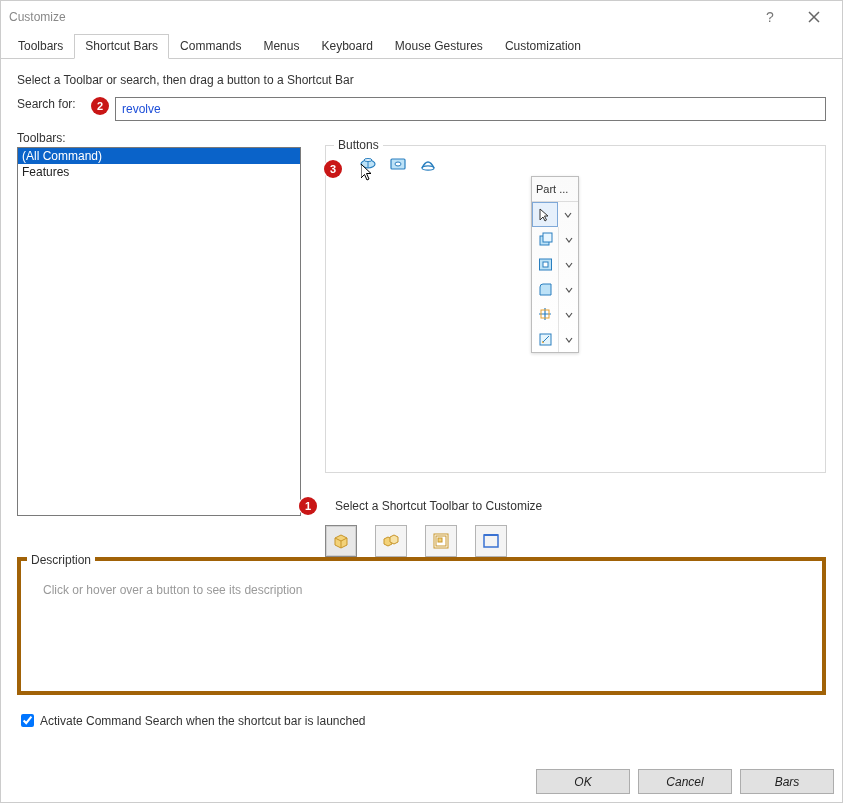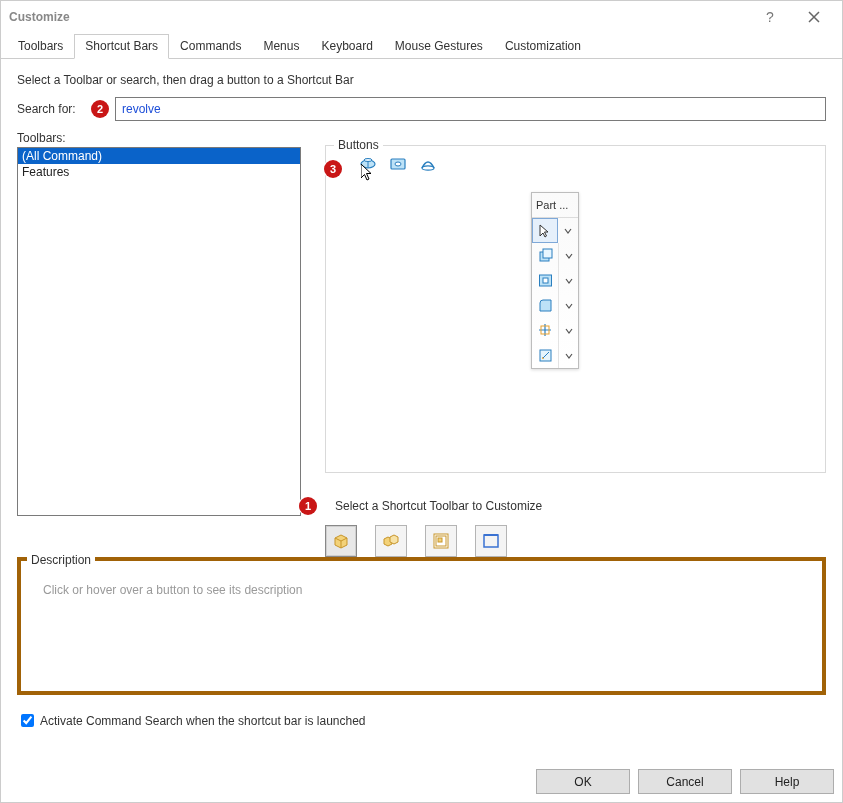--- a/index.html
+++ b/index.html
@@ -1,47 +1,47 @@
 <!DOCTYPE html>
 <html><head>
 <meta charset="utf-8">
 <style>
   html,body{margin:0;padding:0;font-family:"Segoe UI",Tahoma,sans-serif;font-size:12px;color:#333;background:#fff;}
   .window{width:843px;height:803px;box-sizing:border-box;position:relative;border:1px solid #ccc;background:#fff;}
   .titlebar{height:32px;display:flex;align-items:center;padding:0 8px;color:#888;}
-  .titlebar .title{flex:1;font-size:12px;font-weight:bold;}
+  .titlebar .title{flex:1;font-size:12px;}
   .titlebar .sys-btn{width:40px;height:24px;display:flex;align-items:center;justify-content:center;color:#777;}
   .titlebar .sys-btn svg{width:12px;height:12px;stroke:#666;stroke-width:1.5;fill:none;}
   .titlebar .help-btn{font-size:14px;margin-right:4px;}
 
   .tabs{display:flex;align-items:flex-end;height:25px;padding-left:6px;border-bottom:1px solid #ccc;}
   .tabs .tab{padding:4px 10px 5px;border:1px solid transparent;border-bottom:none;color:#333;cursor:default;}
   .tabs .tab.active{border-color:#ccc;background:#fff;border-bottom:1px solid #fff;position:relative;top:1px;}
 
   .content{padding:10px 16px 0 16px;}
   .instruction{padding:4px 0 10px 0;}
-  .search-row{display:flex;align-items:center;margin-bottom:10px;}
+  .search-row{display:flex;align-items:flex-start;margin-bottom:10px;}
   .search-label{width:74px;}
   .search-input{flex:1;height:20px;border:1px solid #7a7a7a;padding:1px 6px;font-size:12px;font-family:inherit;color:#1d4ed8;}
   .badge{width:18px;height:18px;border-radius:50%;background:#c91616;color:#fff;font-size:11px;font-weight:bold;display:flex;align-items:center;justify-content:center;box-shadow:0 0 0 1px #fff;}
   .double{display:flex;gap:24px;}
   .left-col{width:284px;}
   .right-col{flex:1;position:relative;}
   .col-label{margin-bottom:2px;}
   .listbox{height:367px;border:1px solid #7a7a7a;overflow:auto;background:#fff;}
   .listbox .item{padding:1px 4px;font-size:12px;color:#222;}
   .listbox .item.selected{background:#0a63c9;color:#fff;}
 
   .buttons-group{border:1px solid #d9d9d9;height:310px;padding:8px;position:relative;}
   .buttons-group .legend{position:absolute;top:-8px;left:8px;background:#fff;padding:0 4px;font-size:12px;}
   .icon-row{display:flex;gap:10px;position:relative;margin-left:24px;}
   .tb-icon{width:20px;height:20px;display:inline-flex;align-items:center;justify-content:center;}
   .cursor-overlay{position:absolute;left:3px;top:10px;pointer-events:none;}
 
-  .floatbar{position:absolute;left:205px;top:46px;width:46px;border:1px solid #bdbdbd;background:linear-gradient(#fafafa,#fff);box-shadow:0 1px 3px rgba(0,0,0,0.15);}
+  .floatbar{position:absolute;left:205px;top:30px;width:46px;border:1px solid #bdbdbd;background:linear-gradient(#fafafa,#fff);box-shadow:0 1px 3px rgba(0,0,0,0.15);}
   .floatbar .fb-title{height:24px;border-bottom:1px solid #dcdcdc;display:flex;align-items:center;padding:0 4px;font-size:11px;color:#333;white-space:nowrap;overflow:hidden;}
   .floatbar .fb-row{height:25px;display:flex;align-items:center;border-bottom:0px solid #eee;}
   .floatbar .fb-row .fb-main{width:26px;height:25px;display:flex;align-items:center;justify-content:center;border-right:1px solid #e3e3e3;}
   .floatbar .fb-row .fb-dd{flex:1;display:flex;align-items:center;justify-content:center;}
   .floatbar .fb-row.selected .fb-main{background:#e6f0fb;border:1px solid #7ea8d8;box-sizing:border-box;}
   .fb-dd svg{width:8px;height:8px;}
 
   .select-row{margin-top:26px;position:relative;}
   .select-row .label{margin-left:10px;}
   .select-row .sr-badge{position:absolute;left:-26px;top:-2px;}
@@ -50,21 +50,21 @@
   .sq-btn.active{background:#e8e8e8;border:1px solid #888;box-shadow:inset 0 0 0 1px #cfcfcf;}
   .sq-btn svg{width:18px;height:18px;}
 
   .desc-group{border:4px solid #a16207;height:86px;padding:22px;position:relative;}
   .desc-group .legend{position:absolute;top:-8px;left:6px;background:#fff;padding:0 4px;font-size:12px;}
   .desc-text{color:#9a9a9a;}
 
   .checkbox-row{display:flex;align-items:center;margin-top:16px;}
   .checkbox-row input{margin-right:6px;}
 
-  .footer{position:absolute;bottom:8px;right:8px;display:flex;gap:8px;}
+  .footer{position:absolute;bottom:8px;right:8px;display:flex;gap:8px;font-style:italic;}
   .footer .btn{width:92px;height:23px;border:1px solid #adadad;background:#e1e1e1;display:flex;align-items:center;justify-content:center;font-size:12px;color:#222;}
 
   .badge-inline{margin:0 6px 0 0;}
   .rel{position:relative;}
 </style>
 </head>
 <body>
 
 <div class="window">
 
@@ -262,16 +262,16 @@
 
     <div class="checkbox-row">
       <input type="checkbox" checked="" style="">
       <span>Activate Command Search when the shortcut bar is launched</span>
     </div>
   </div>
 
   <div class="footer">
     <div class="btn">OK</div>
     <div class="btn">Cancel</div>
-    <div class="btn">Help</div>
+    <div class="btn">Bars</div>
   </div>
 
 </div>
 
 </body></html>

